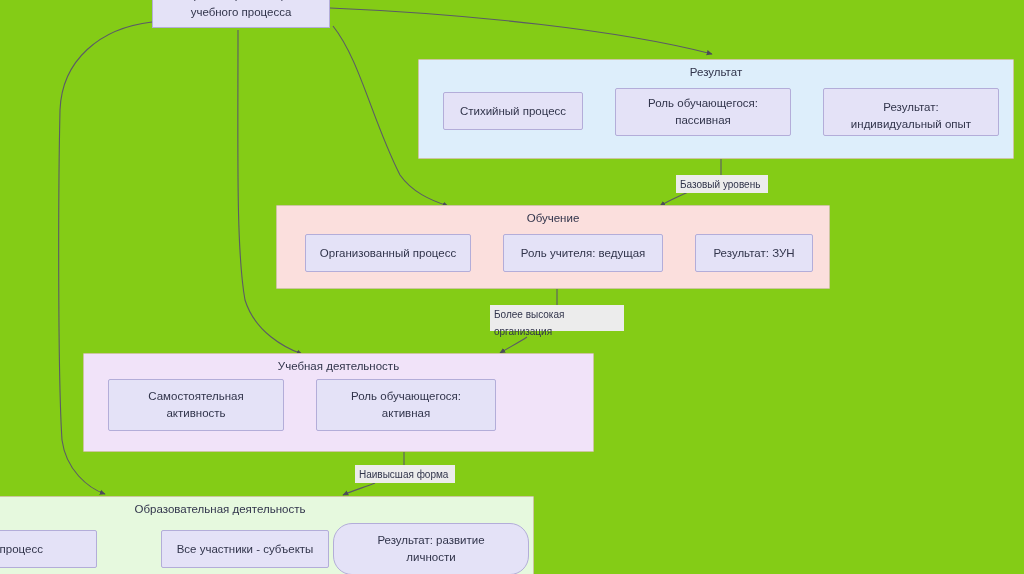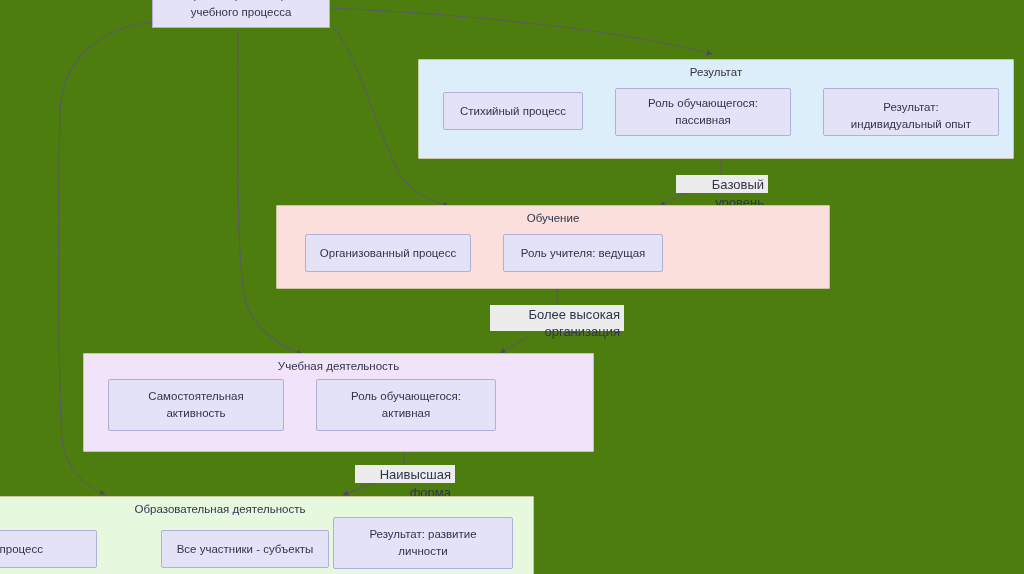--- a/index.html
+++ b/index.html
@@ -4,21 +4,21 @@
 <style>
   html, body {
     margin: 0;
     padding: 0;
     background: #ffffff;
   }
   #canvas {
     position: relative;
     width: 1024px;
     height: 574px;
-    background: #4d7c0f;
+    background: #84cc16;
     overflow: hidden;
     font-family: "Liberation Sans", "DejaVu Sans", sans-serif;
   }
   #edges {
     position: absolute;
     left: 0; top: 0;
     width: 1024px; height: 574px;
     pointer-events: none;
   }
   .panel {
@@ -62,23 +62,23 @@
     text-align: center;
     font-size: 11.5px;
     color: #31344b;
     line-height: 17px;
   }
   .edge-label {
     position: absolute;
     box-sizing: border-box;
     background: #ececec;
     color: #31344b;
-    font-size: 13px;
+    font-size: 10px;
     line-height: 18px;
-    text-align: right;
+    text-align: left;
     padding: 1px 4px;
     white-space: pre-line;
   }
   .pnl-nauchenie  { background: #ddeefb; }
   .pnl-obuchenie  { background: #fbdfdd; }
   .pnl-uchdeyat   { background: #f1e3f9; }
   .pnl-obrdeyat   { background: #e6f9de; }
 </style>
 </head>
 <body>
@@ -129,20 +129,21 @@
 индивидуальный опыт</span>
     </div>
   </div>
 
   <div class="edge-label" style="left:676px; top:175px; width:92px; height:18px;">Базовый уровень</div>
 
   <div class="panel pnl-obuchenie" style="left:276px; top:205px; width:554px; height:84px;">
     <div class="panel-title" style="top:5px;">Обучение</div>
     <div class="node" style="left:226px; top:28px; width:160px; height:38px;">Роль учителя: ведущая</div>
     <div class="node" style="left:28px; top:28px; width:166px; height:38px;">Организованный процесс</div>
+    <div class="node" style="left:418px; top:28px; width:118px; height:38px;">Результат: ЗУН</div>
   </div>
 
   <div class="edge-label" style="left:490px; top:305px; width:134px; height:26px; line-height:17px; padding-top:1px;">Более высокая
 организация</div>
 
   <div class="panel pnl-uchdeyat" style="left:83px; top:353px; width:511px; height:99px;">
     <div class="panel-title" style="top:5px;">Учебная деятельность</div>
     <div class="node" style="left:24px; top:25px; width:176px; height:52px;">
       <span style="white-space:pre-line;">Самостоятельная
 активность</span>
@@ -153,19 +154,19 @@
     </div>
   </div>
 
   <div class="edge-label" style="left:355px; top:465px; width:100px; height:18px;">Наивысшая форма</div>
 
   <div class="panel pnl-obrdeyat" style="left:-94px; top:496px; width:628px; height:98px;">
     <div class="panel-title" style="top:4px; line-height:17px;">Образовательная
 деятельность</div>
     <div class="node" style="left:0px; top:33px; width:190px; height:38px;">емный процесс</div>
     <div class="node" style="left:222px; top:33px; width:168px; height:38px;margin-left:32px;">Все участники - субъекты</div>
-    <div class="node" style="left:426px; top:20px; width:180px; height:52px;">
+    <div class="node" style="left:426px; top:26px; width:196px; height:52px;border-radius:19px;">
       <span style="white-space:pre-line;">Результат: развитие
 личности</span>
     </div>
   </div>
 
 </div>
 
 </body></html>

